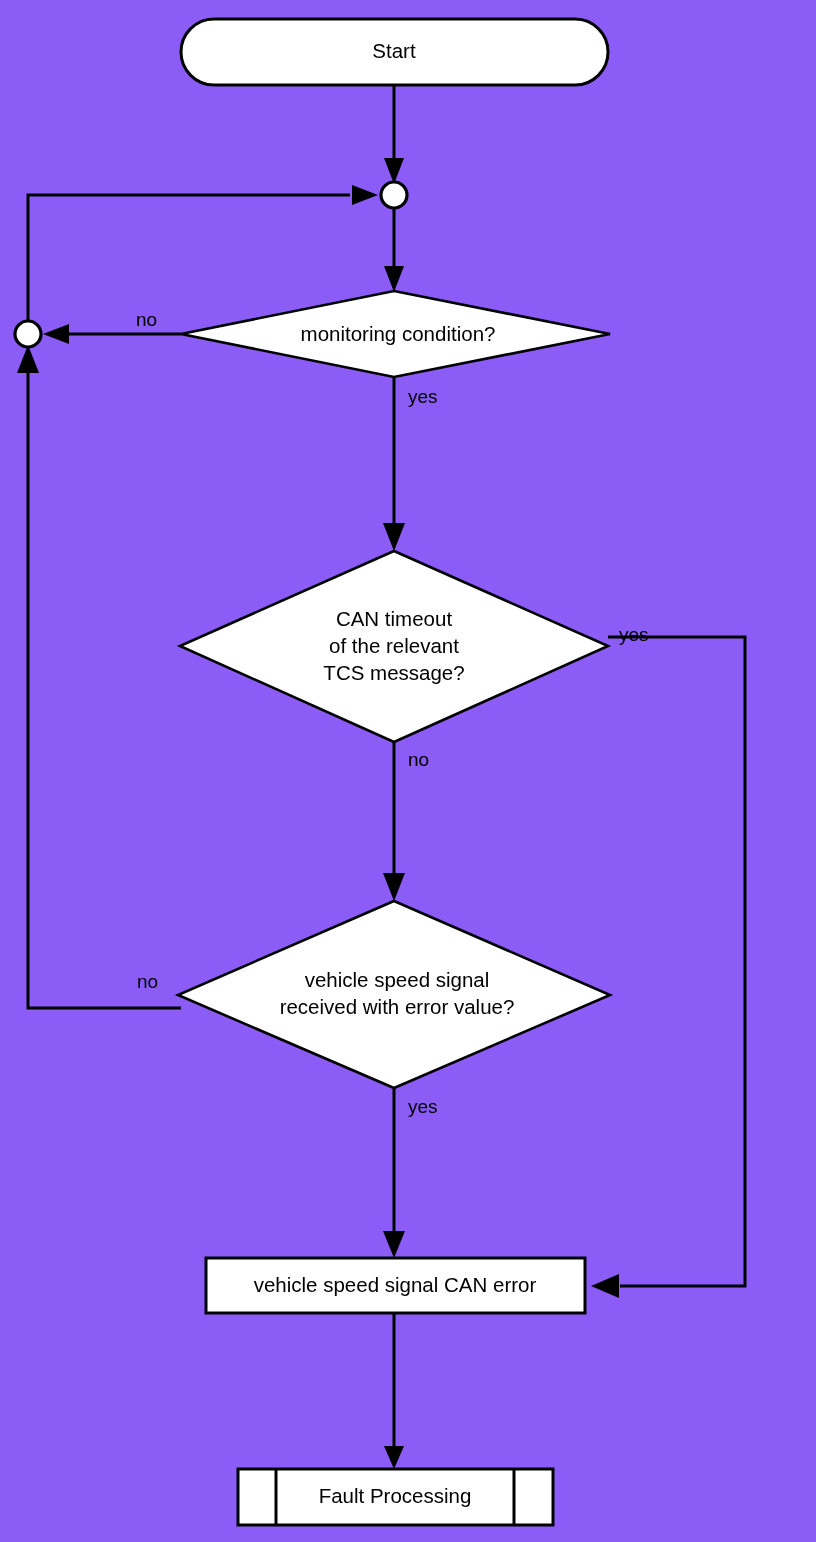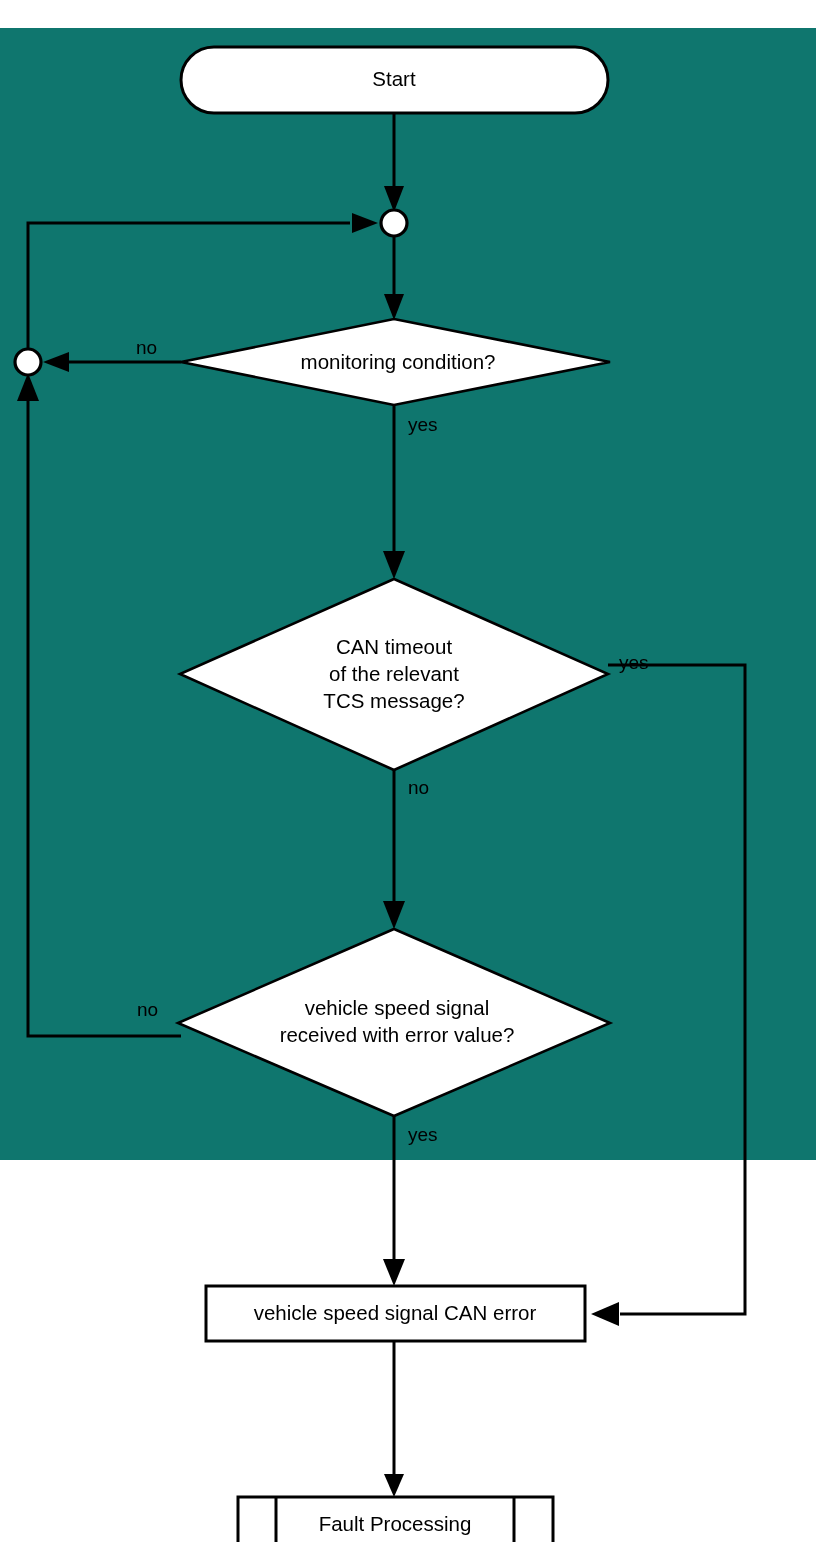--- a/index.html
+++ b/index.html
@@ -9,23 +9,22 @@
   }
   body {
     width: 816px;
     height: 1542px;
     font-family: "Liberation Sans", sans-serif;
     overflow: hidden;
   }
   #flowchart-root {
     position: relative;
     width: 816px;
-    height: 1132px;
-    background: #0f766e;
-    margin-top: 28px;
+    height: 1542px;
+    background: #8b5cf6;
   }
   svg#flow-svg {
     display: block;
     width: 816px;
     height: 1542px;
   }
   .shape-outline {
     fill: #ffffff;
     stroke: #000000;
     stroke-width: 3;

